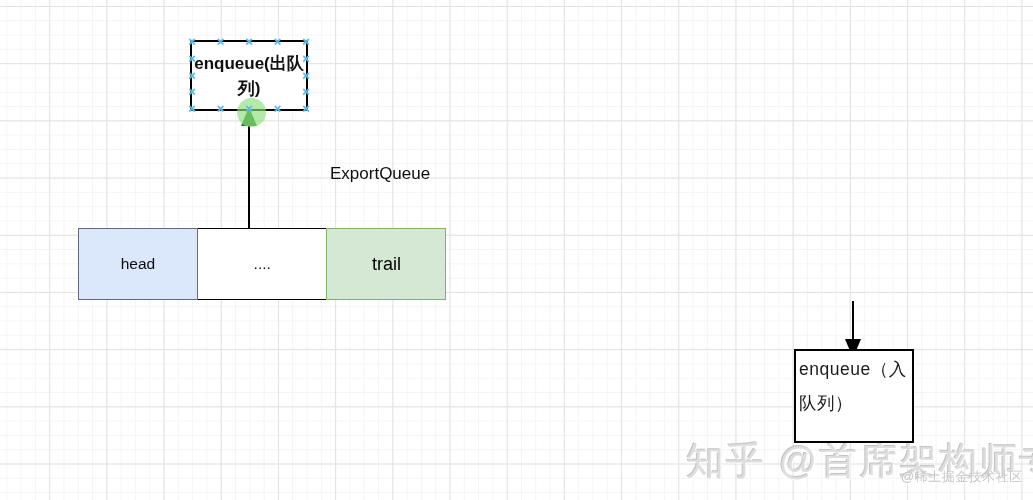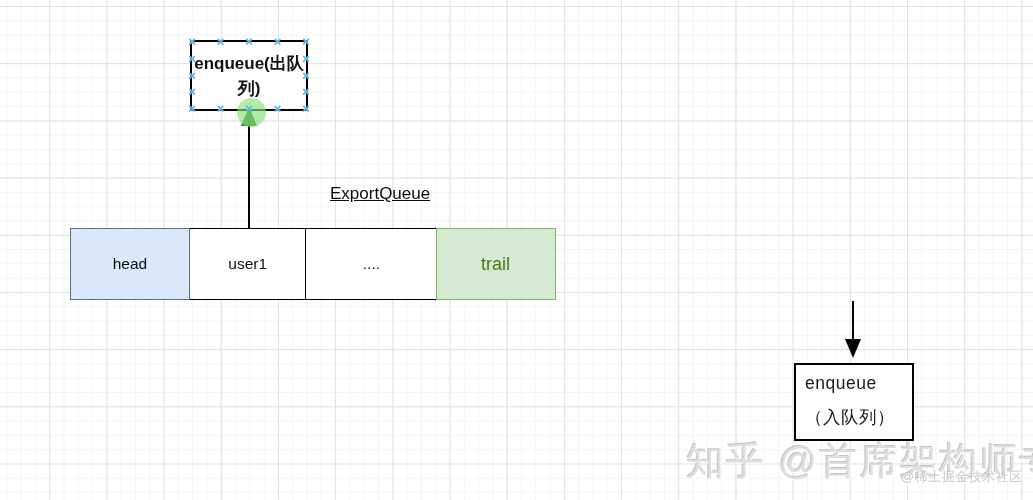--- a/index.html
+++ b/index.html
@@ -61,57 +61,58 @@
     line-height: 1; cursor: crosshair;
   }
   .green-dot {
     position: absolute; left: 45px; top: 56px;
     width: 29px; height: 29px; border-radius: 50%;
     background: rgba(137, 224, 120, 0.65);
   }
 
   
   .export-label {
-    position: absolute; left: 330px; top: 184px;
-    font-size: 17px; color: #0d0d0d; text-decoration: underline;
+    position: absolute; left: 330px; top: 164px;
+    font-size: 17px; color: #0d0d0d;
   }
 
   
   .queue-row {
     position: absolute; left: 70px; top: 228px;
     height: 72px; display: flex;
   }
   .cell {
     height: 72px;
     border: 1.8px solid #000000;
     background: #ffffff;
     display: flex; align-items: center; justify-content: center;
     font-size: 15.5px; color: #0d0d0d;
   }
   .cell + .cell { margin-left: -1.8px; }
   .cell.head {
     background: #dbe8fb;
     border-color: #5d6a80;
     z-index: 1;
+    margin-left: 8px;
   }
   .cell.trail {
     background: #d5e8d4;
     border-color: #82b366;
-    color: #4d7c0f;
+    color: #000000;
     font-size: 18px;
     z-index: 1;
   }
 
   
   .enqueue-box {
-    position: absolute; left: 794px; top: 363px;
-    width: 120px; height: 78px;
+    position: absolute; left: 794px; top: 349px;
+    width: 120px; height: 94px;
     background: #ffffff;
     border: 2.5px solid #000000;
-    padding: 1px 9px;
+    padding: 1px 3px;
     font-size: 17.5px; color: #1b1b1b;
     line-height: 34px; letter-spacing: 0.5px;
   }
 </style>
 </head>
 <body>
 
 <div class="canvas">
 
   <div class="wm-main">知乎 @首席架构师专栏</div>
@@ -148,23 +149,20 @@
         <span class="cp" style="left: 114px; top: 67px;">×</span>
       </div>
   </div>
 
   <div class="export-label">ExportQueue</div>
 
   <div class="queue-row">
     <div class="cell head" style="width:120px">
       <span>head</span>
     </div>
-    <div class="cell" style="width:119px">
-      <span>user1</span>
-    </div>
     <div class="cell" style="width:132px">
       <span>....</span>
     </div>
     <div class="cell trail" style="width:120px">
       <span>trail</span>
     </div>
   </div>
 
   <div class="enqueue-box">
     <span>enqueue（入队列）</span>

